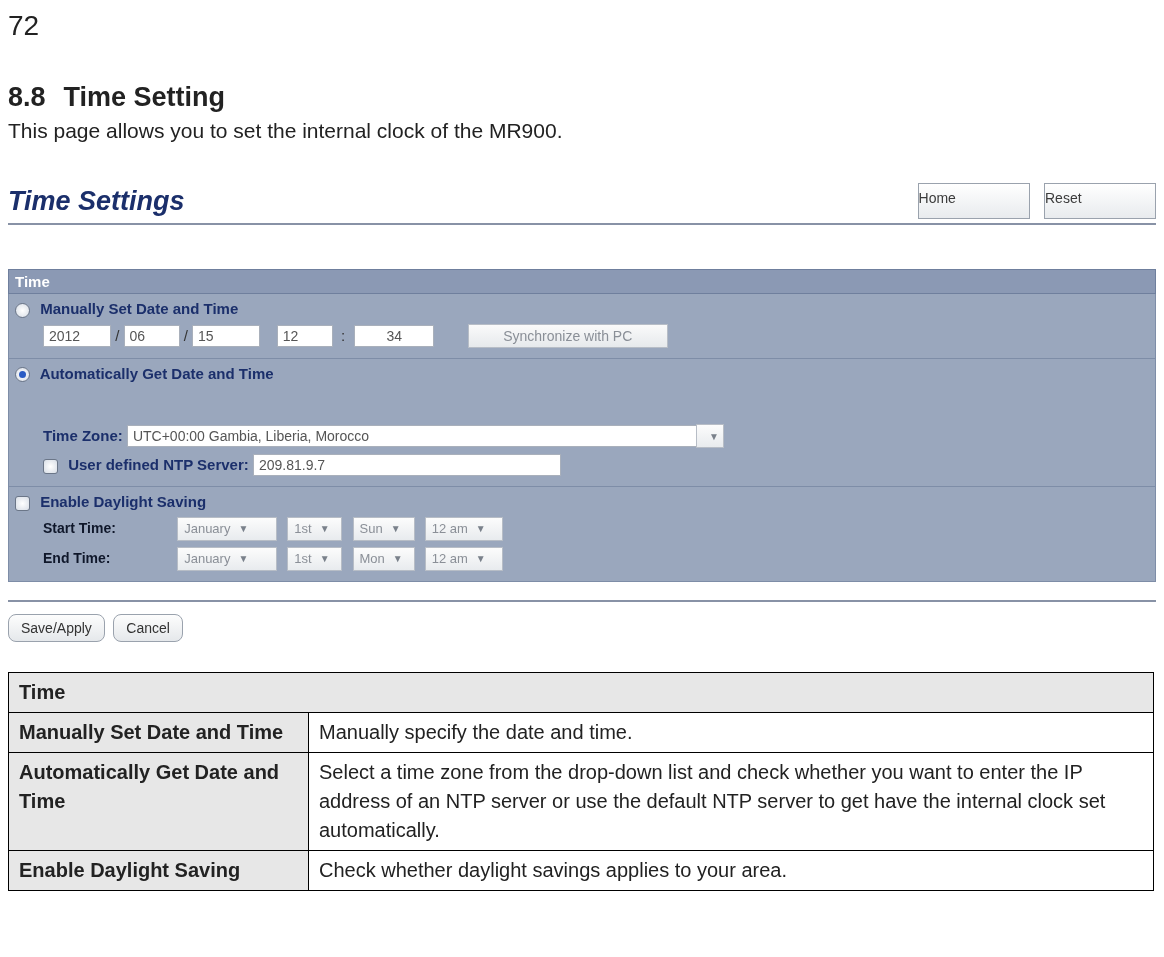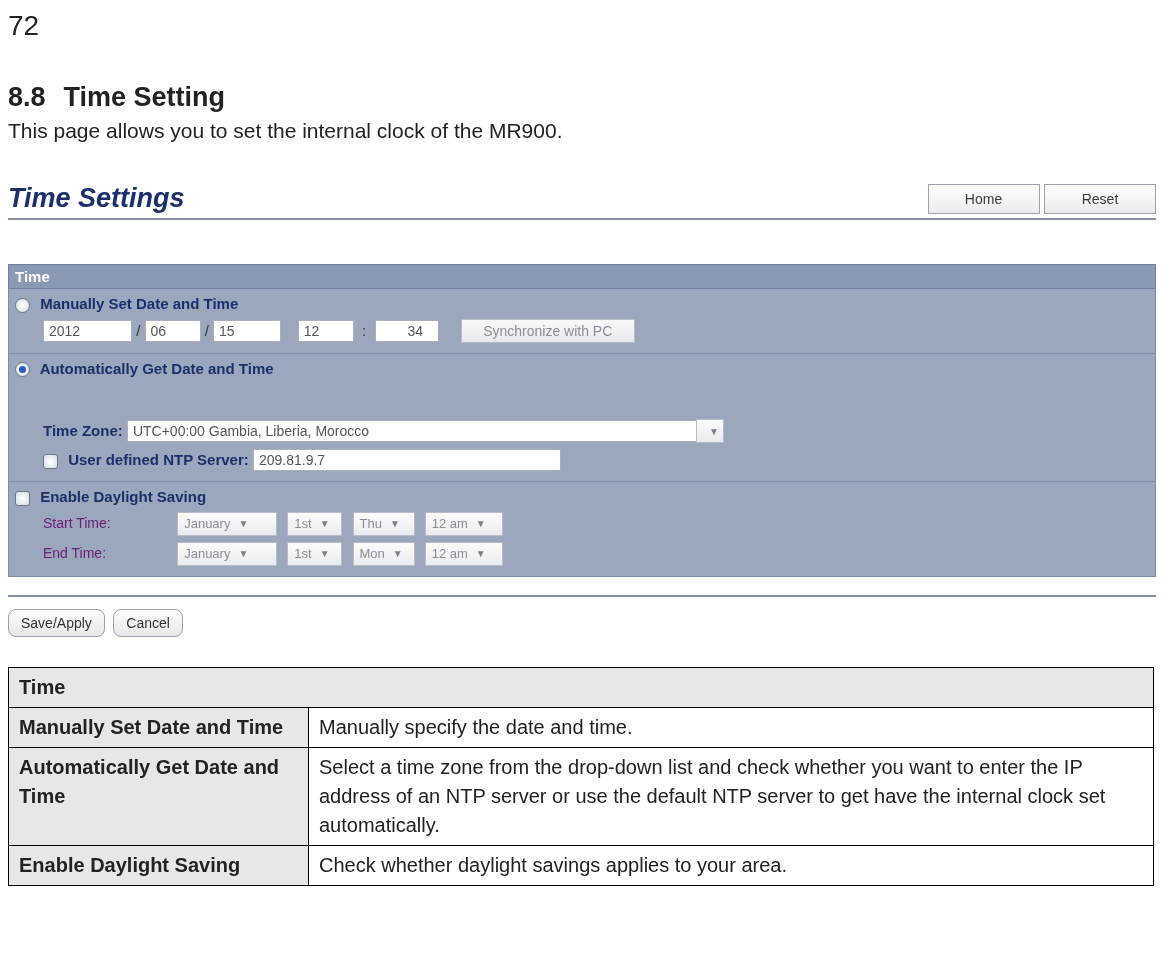--- a/index.html
+++ b/index.html
@@ -34,27 +34,28 @@
   }
   .shot-title {
     font-size: 27px;
     font-weight: 700;
     font-style: italic;
     color: #1b2f6b;
   }
   .shot-btn {
     display: inline-block;
     width: 112px;
-    height: 30px;
+    height: 36px;
     line-height: 28px;
-    text-align: center;
+    text-align: left;
     border: 1px solid #9aa2ad;
     background: linear-gradient(#ffffff,#e8ebee);
     font-size: 14px;
     color: #3b3b3b;
+    margin-left: 10px;
   }
   .shot-gap { height: 44px; }
 
   .section-bar {
     background: #8b99b4;
     color: #fff;
     font-weight: 700;
     font-size: 15px;
     padding: 3px 6px;
     border: 1px solid #6f7f9d;
@@ -90,27 +91,27 @@
   }
   .radio.sel::after {
     content:""; position:absolute; left:3px; top:3px;
     width:7px; height:7px; border-radius:50%;
     background:#2b5cc4;
   }
   .chk { border-radius: 3px; }
   .field-line { margin-top: 6px; padding-left: 28px; font-weight: 400; color:#333; }
   .dark-label { color:#1b2f6b; font-weight:700; }
   .sync-btn {
-    display:inline-block; width:174px; height:24px; line-height:22px;
+    display:inline-block; width:200px; height:24px; line-height:22px;
     text-align:center; border:1px solid #b7bdc6;
     background:linear-gradient(#fafafa,#e6e9ec);
-    color:#8a8f97; font-size:14px; font-weight:400; margin-left:18px;
+    color:#8a8f97; font-size:14px; font-weight:400; margin-left:30px;
   }
   .daylight .dl-line { margin-top:6px; padding-left:28px; }
-  .dl-lab { display:inline-block; width:130px; color:#701a75; font-weight:400; font-size:14px; }
+  .dl-lab { display:inline-block; width:130px; color:#0f172a; font-weight:700; font-size:14px; }
   .dd { display:inline-flex; align-items:center; height:24px; border:1px solid #b7bdc6;
         background:linear-gradient(#fcfcfc,#e8ebee); color:#8a8f97; font-size:13px;
         padding:0 6px; margin-right:6px; font-weight:400; }
   .dd .car { margin-left:8px; font-size:10px; color:#7a818b; }
 
   .rule { height:2px; background:#8892a6; margin:18px 0 12px 0; }
   .bot-btn {
     display:inline-block; height:28px; line-height:26px; padding:0 12px;
     border:1px solid #9aa2ad; border-radius:8px;
     background:linear-gradient(#fdfdfd,#e5e8eb);
@@ -161,29 +162,29 @@
 
   <div class="shot-gap"></div>
 
   <div class="section-bar">Time</div>
 
   
   <div class="row">
     <span class="radio"></span>
     <span>Manually Set Date and Time</span>
     <div class="field-line">
-      <input type="text" class="disabled" style="width: 89px;" value="2012">
+      <input type="text" class="disabled" style="width: 68px;" value="2012">
       <span>/</span>
       <input type="text" class="disabled" style="width: 56px;" value="06">
       <span>/</span>
       <input type="text" class="disabled" style="width: 68px;" value="15">
       &nbsp;&nbsp;
       <input type="text" class="disabled" style="width: 56px;" value="12">
       &nbsp;<span>:</span>&nbsp;
-      <input type="text" class="disabled" style="width: 64px; padding-left: 32px;" value="34">
+      <input type="text" class="disabled" style="width: 80px; padding-left: 32px;" value="34">
       <span class="sync-btn">Synchronize with PC</span>
     </div>
   </div>
 
   
   <div class="row">
     <span class="radio sel"></span>
     <span>Automatically Get Date and Time</span>
     <div class="field-line">
       <span class="dark-label">Time Zone:</span>
@@ -209,21 +210,21 @@
       <span class="dl-lab">Start Time:</span>
       <span class="dd" style="width:100px">
           <span>January</span>
           <span class="car">▼</span>
         </span>
       <span class="dd" style="width:55px">
           <span>1st</span>
           <span class="car">▼</span>
         </span>
       <span class="dd" style="width:62px">
-          <span>Thu</span>
+          <span>Sun</span>
           <span class="car">▼</span>
         </span>
       <span class="dd" style="width:78px">
           <span>12 am</span>
           <span class="car">▼</span>
         </span>
     </div>
     <div class="dl-line">
       <span class="dl-lab">End Time:</span>
       <span class="dd" style="width:100px">

